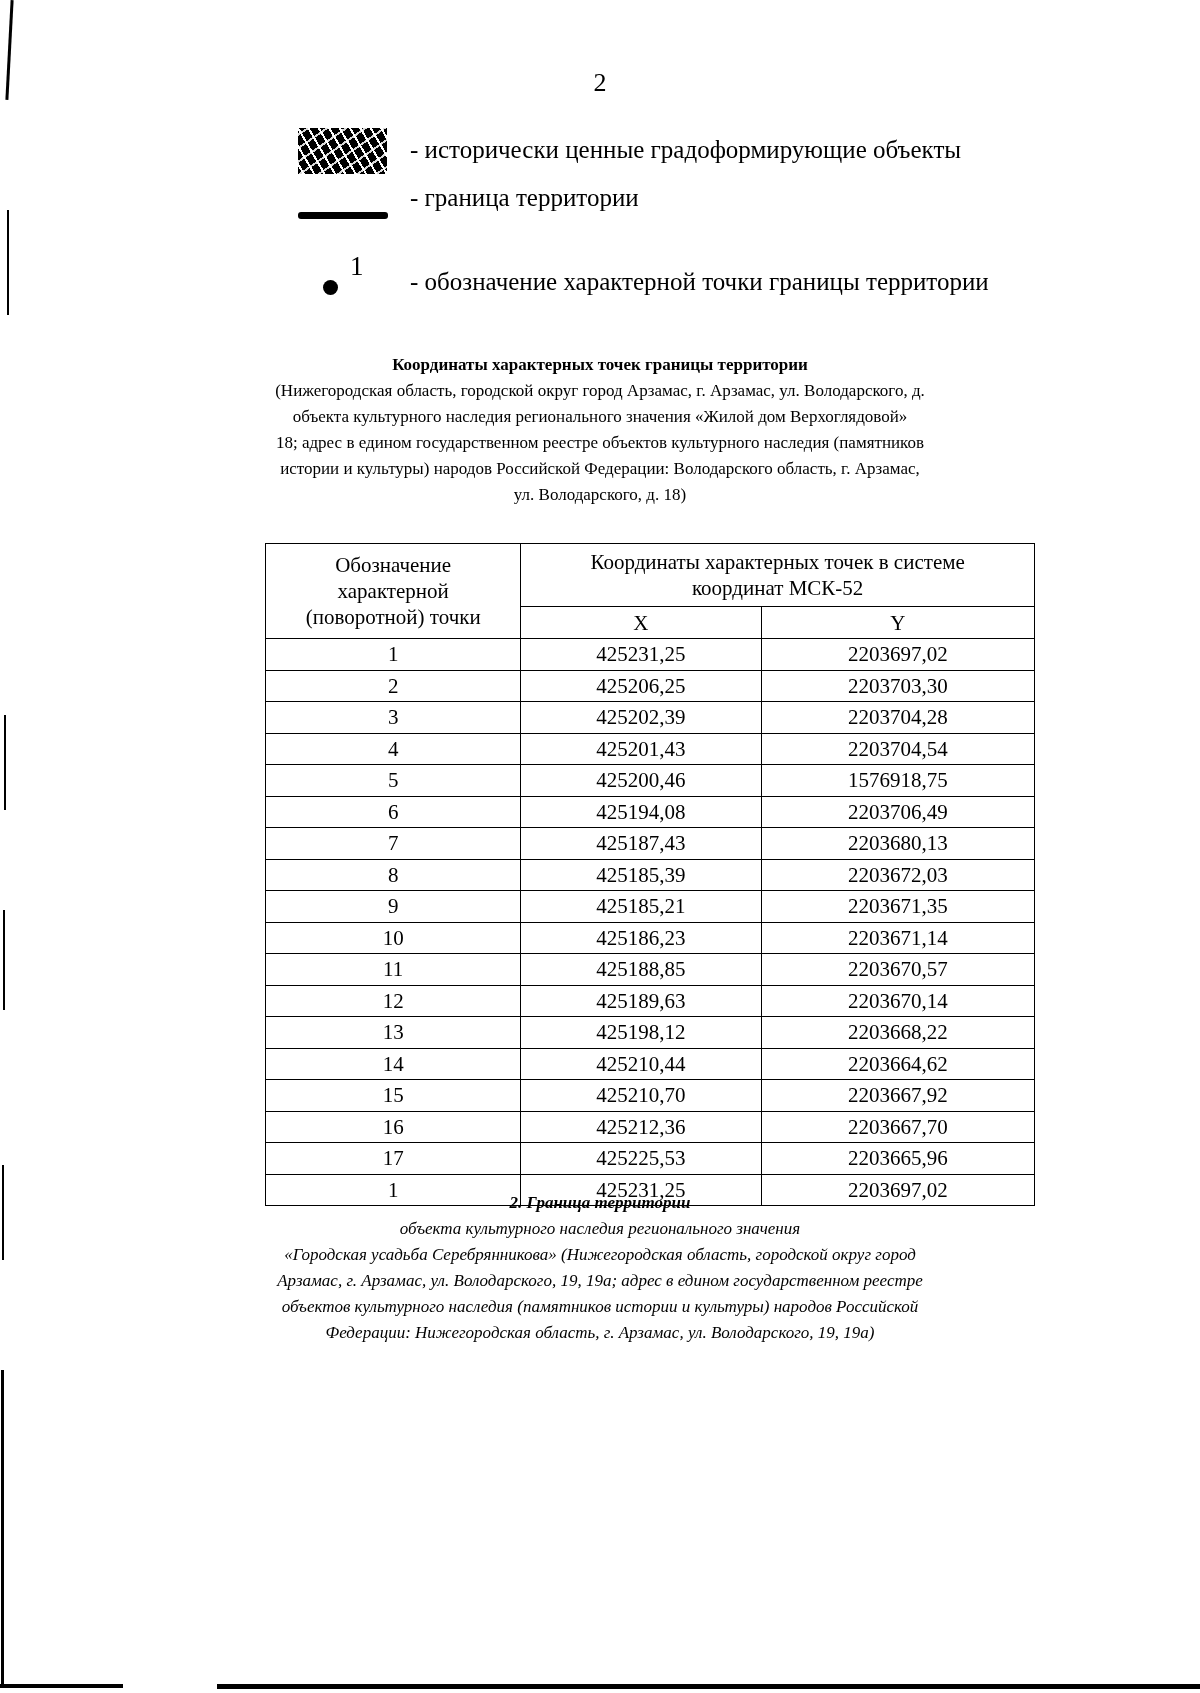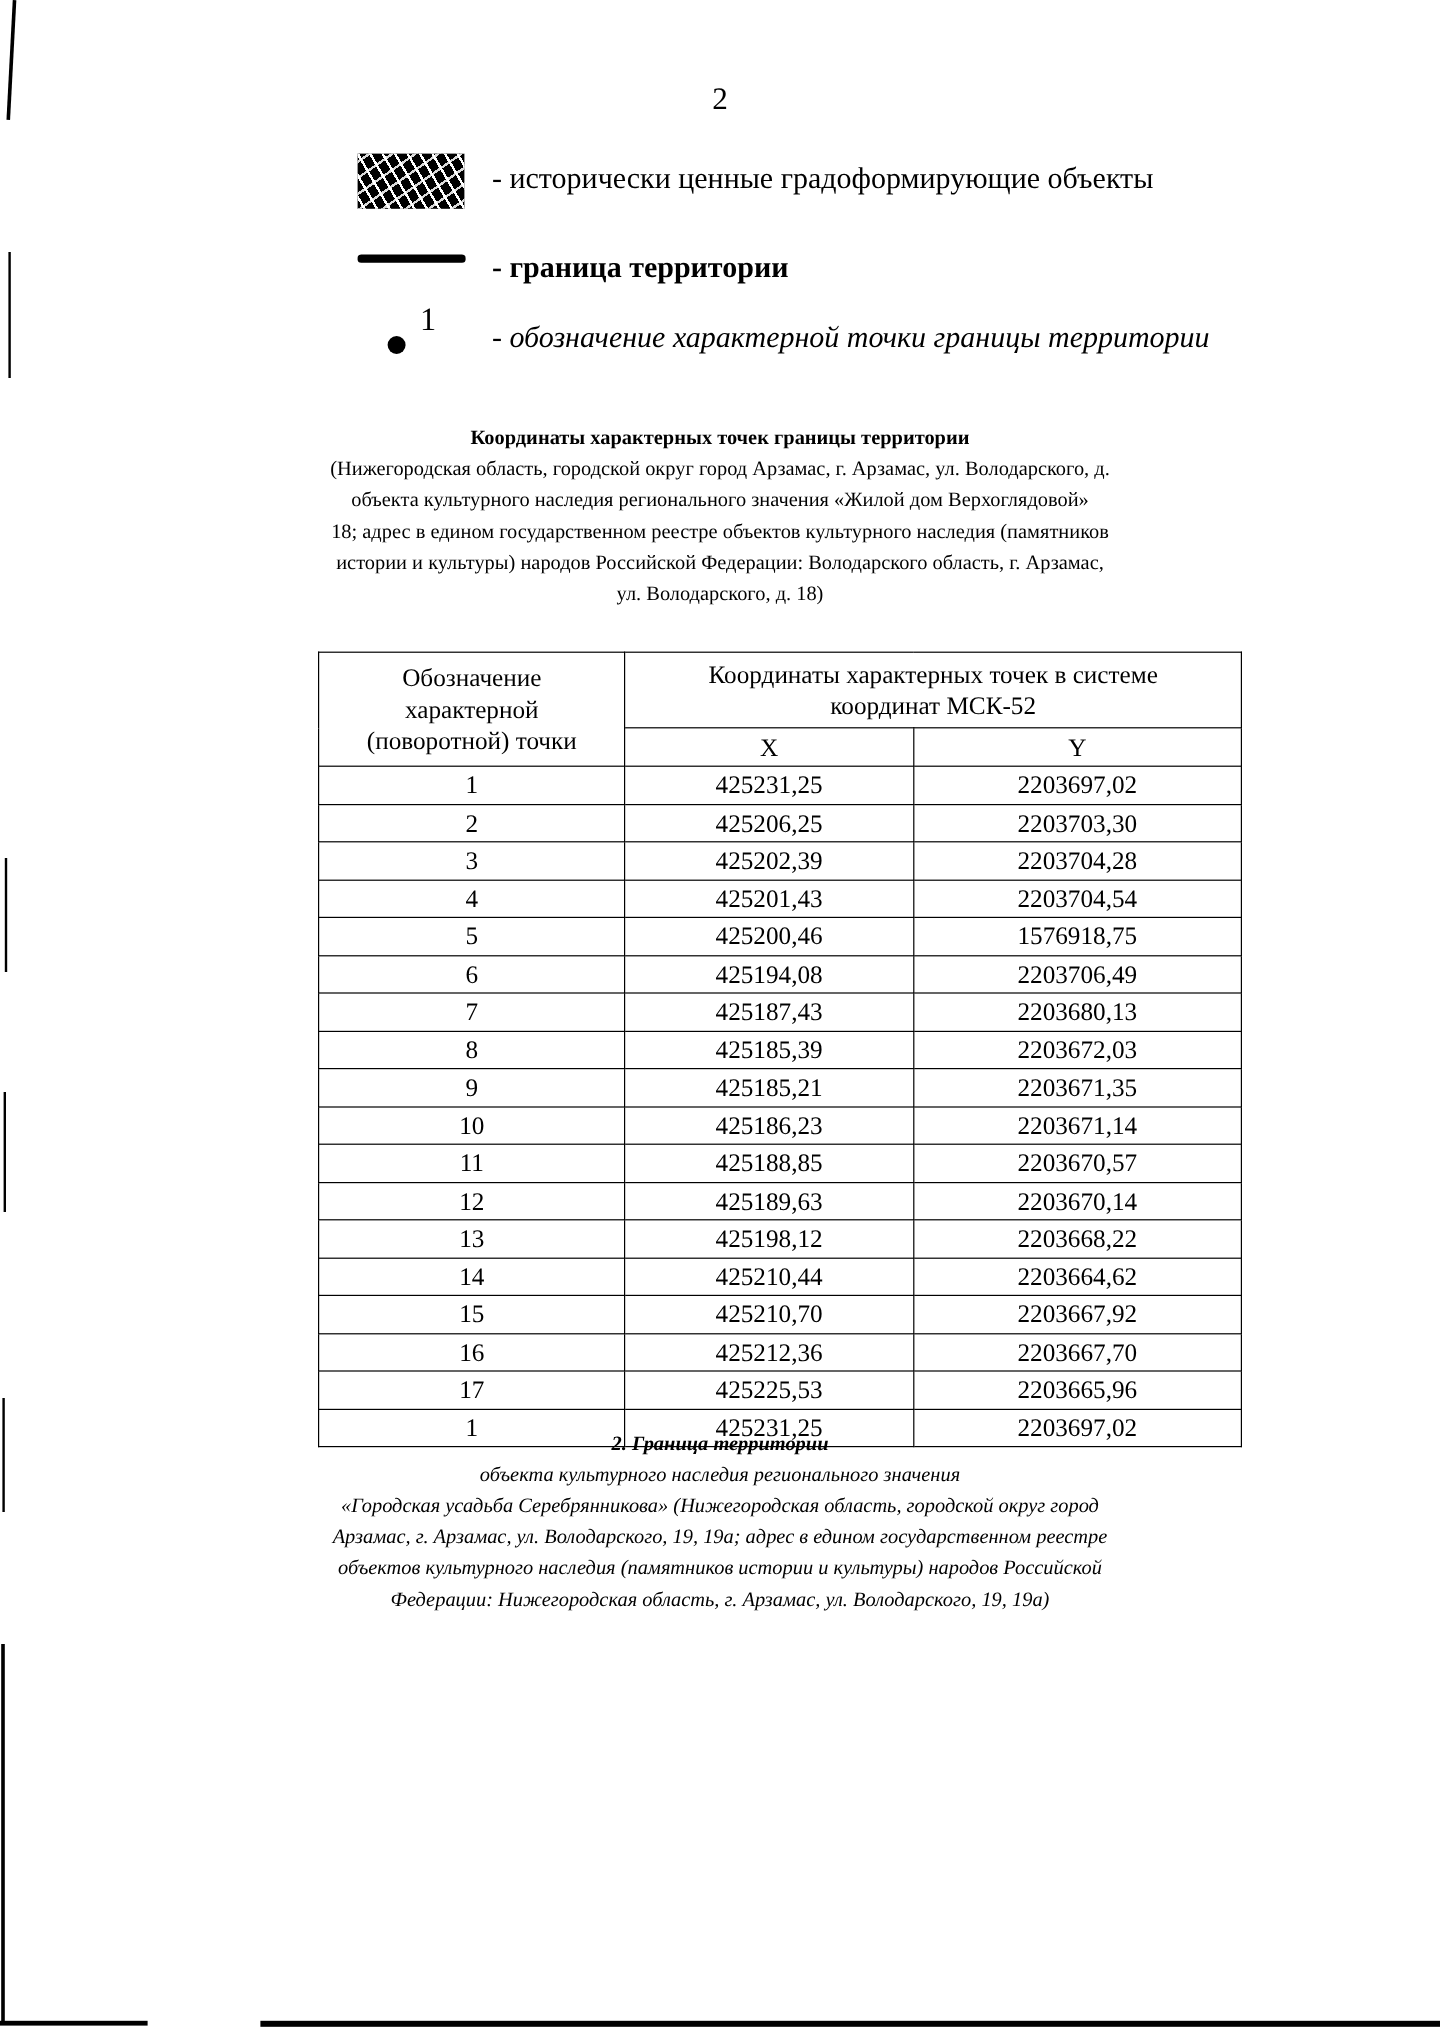--- a/index.html
+++ b/index.html
@@ -137,29 +137,29 @@
       <div class="hatch"></div>
     </div>
   </div>
   <div class="legend-text" style="top:136px;">- исторически ценные градоформирующие объекты</div>
 
   <div class="legend-row" style="top:192px;">
     <div class="legend-symbol">
       <div class="boundary-line"></div>
     </div>
   </div>
-  <div class="legend-text" style="top:210px;font-weight:bold;">- граница территории</div>
+  <div class="legend-text" style="top:184px;">- граница территории</div>
 
   <div class="legend-row" style="top:253px;">
     <div class="point-marker">
       <div class="dot"></div>
       <div class="num">1</div>
     </div>
   </div>
-  <div class="legend-text" style="top:268px;font-style:italic;">- обозначение характерной точки границы территории</div>
+  <div class="legend-text" style="top:268px;">- обозначение характерной точки границы территории</div>
 </div>
 
 <div class="section" style="top:352px;">
   <div class="title">Координаты характерных точек границы территории</div>
   <div>(Нижегородская область, городской округ город Арзамас, г. Арзамас, ул. Володарского, д.</div>
   <div>объекта культурного наследия регионального значения «Жилой дом Верхоглядовой»</div>
   <div>18; адрес в едином государственном реестре объектов культурного наследия (памятников</div>
   <div>истории и культуры) народов Российской Федерации: Володарского область, г. Арзамас,</div>
   <div>ул. Володарского, д. 18)</div>
 </div>

